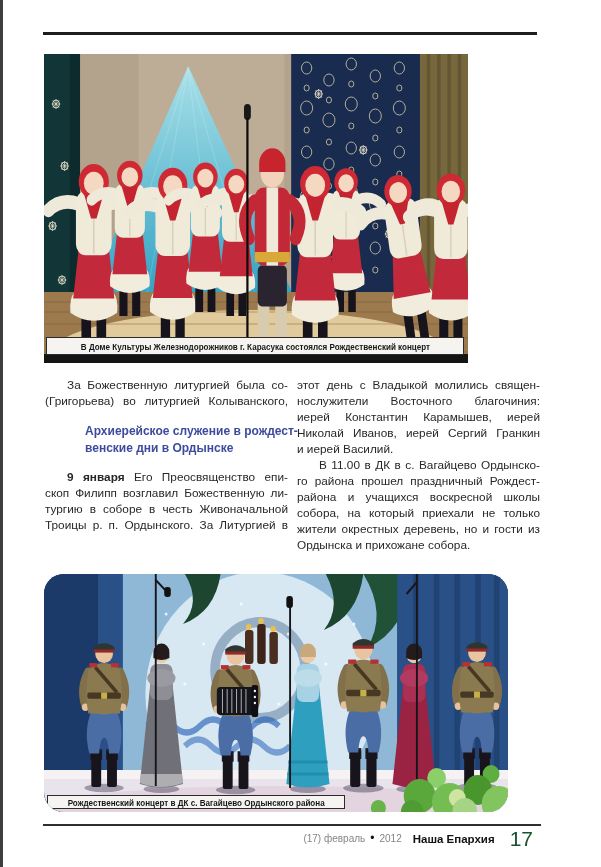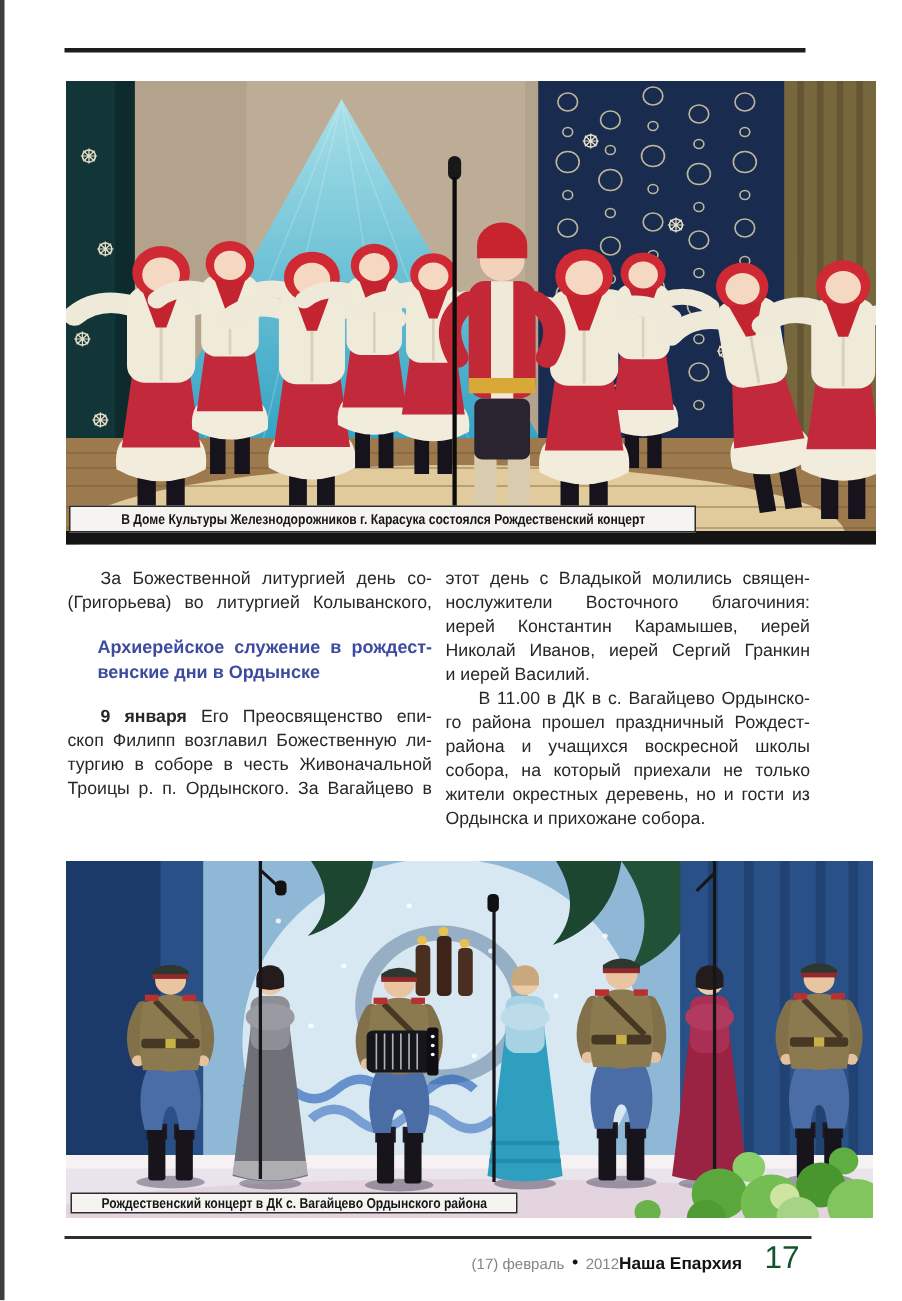--- a/index.html
+++ b/index.html
@@ -1,43 +1,43 @@
 <!DOCTYPE html>
 <html><head>
 <meta charset="utf-8">
 <style>
   html,body{margin:0;padding:0;background:#ffffff;}
   .page{position:relative;width:601px;height:867px;background:#ffffff;overflow:hidden;
         font-family:"Liberation Sans",sans-serif;}
   .edge-strip{position:absolute;left:0;top:0;width:3px;height:867px;background:#3e3e3e;}
   .rule-top{position:absolute;left:43px;top:32px;width:494px;height:3px;background:#1d1d1d;}
   .photo{position:absolute;left:44px;overflow:hidden;background:#20242c;}
-  .photo.top{top:54px;width:540px;height:309px;text-align:center;}
-  .photo.bottom{top:574px;width:538px;height:238px;}
+  .photo.top{top:54px;width:424px;height:309px;text-align:center;}
+  .photo.bottom{top:574px;width:464px;height:238px;border-radius:20px;}
   .photo svg{display:block;width:100%;height:100%;}
   .caption{position:absolute;background:#f5f4f0;border:1px solid #2b2b2b;color:#161616;
            font-weight:bold;display:flex;align-items:center;justify-content:center;
            white-space:nowrap;box-sizing:border-box;}
   .caption .cap-inner{display:inline-block;transform:scaleX(.85);transform-origin:center;}
   .caption.c-top{left:2px;top:283px;width:418px;height:18px;font-size:9.5px;}
   .caption.c-bottom{left:3px;top:221px;width:298px;height:14px;font-size:9.5px;}
   .cols{position:absolute;left:45px;top:377px;width:495px;display:flex;gap:9px;
         color:#272727;font-size:11.8px;}
   .col{width:243px;}
   .tl{line-height:16px;text-align:justify;text-align-last:justify;white-space:nowrap;}
   .tl.last{text-align-last:left;}
   .tl.ind{text-indent:22px;}
   .heading{color:#3c4b9e;font-weight:bold;font-size:12px;margin:14px 0 11px 20px;width:223px;}
-  .heading .tl{line-height:17.4px;}
+  .heading .tl{line-height:17.4px;margin-left:20px;}
   .f-rule{position:absolute;left:43px;top:824px;width:498px;height:2px;background:#2e2e2e;}
   .footer{position:absolute;left:43px;top:828px;width:490px;display:flex;
-          justify-content:flex-end;align-items:flex-end;}
+          justify-content:flex-end;align-items:center;}
   .f-issue,.f-year{color:#858585;font-size:10px;}
   .f-bullet{color:#111111;font-size:12px;margin:0 5px;position:relative;top:-1px;}
-  .f-brand{color:#121212;font-weight:bold;font-size:11.5px;}
+  .f-brand{color:#121212;font-weight:bold;font-size:11.5px;margin-left:11px;}
   .f-num{color:#14532d;font-size:21px;margin-left:15px;line-height:1;}
 </style>
 </head>
 <body>
 
 <div class="page">
   <div class="edge-strip"></div>
   <div class="rule-top"></div>
 
   <div class="photo top">
@@ -135,30 +135,30 @@
 
       <rect y="300" width="494" height="9" fill="#141414"></rect>
     </svg>
     <div class="caption c-top">
       <span class="cap-inner">В Доме Культуры Железнодорожников г. Карасука состоялся Рождественский концерт</span>
     </div>
   </div>
 
   <div class="cols">
     <div class="col">
-      <div class="tl ind">За Божественной литургией день со-</div>
+      <div class="tl ind">За Божественную литургией была со-</div>
       <div class="tl">(Григорьева) во литургией Колыванского,</div>
       <div class="heading">
         <div class="tl">Архиерейское служение в рождест-</div>
         <div class="tl last">венские дни в Ордынске</div>
       </div>
       <div class="tl ind"><b>9 января</b><span> Его Преосвященство епи-</span></div>
       <div class="tl">скоп Филипп возглавил Божественную ли-</div>
       <div class="tl">тургию в соборе в честь Живоначальной</div>
-      <div class="tl">Троицы р. п. Ордынского. За Вагайцево в</div>
+      <div class="tl">Троицы р. п. Ордынского. За Литургией в</div>
     </div>
     <div class="col">
       <div class="tl">этот день с Владыкой молились священ-</div>
       <div class="tl">нослужители Восточного благочиния:</div>
       <div class="tl">иерей Константин Карамышев, иерей</div>
       <div class="tl">Николай Иванов, иерей Сергий Гранкин</div>
       <div class="tl last">и иерей Василий.</div>
       <div class="tl ind">В 11.00 в ДК в с. Вагайцево Ордынско-</div>
       <div class="tl">го района прошел праздничный Рождест-</div>
       <div class="tl">района и учащихся воскресной школы</div>

